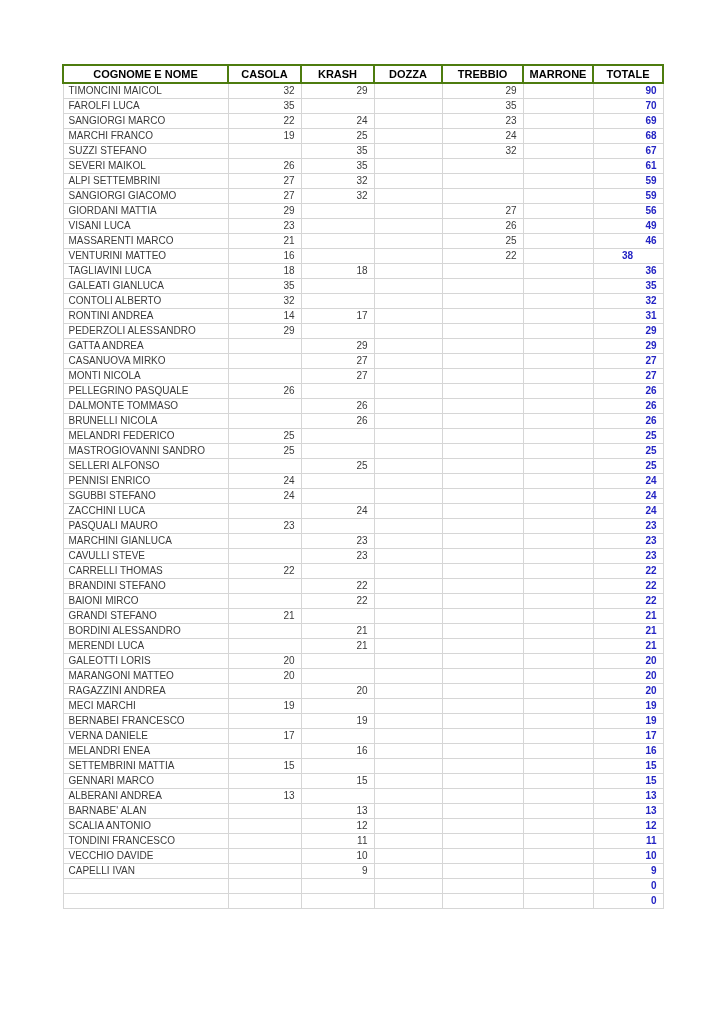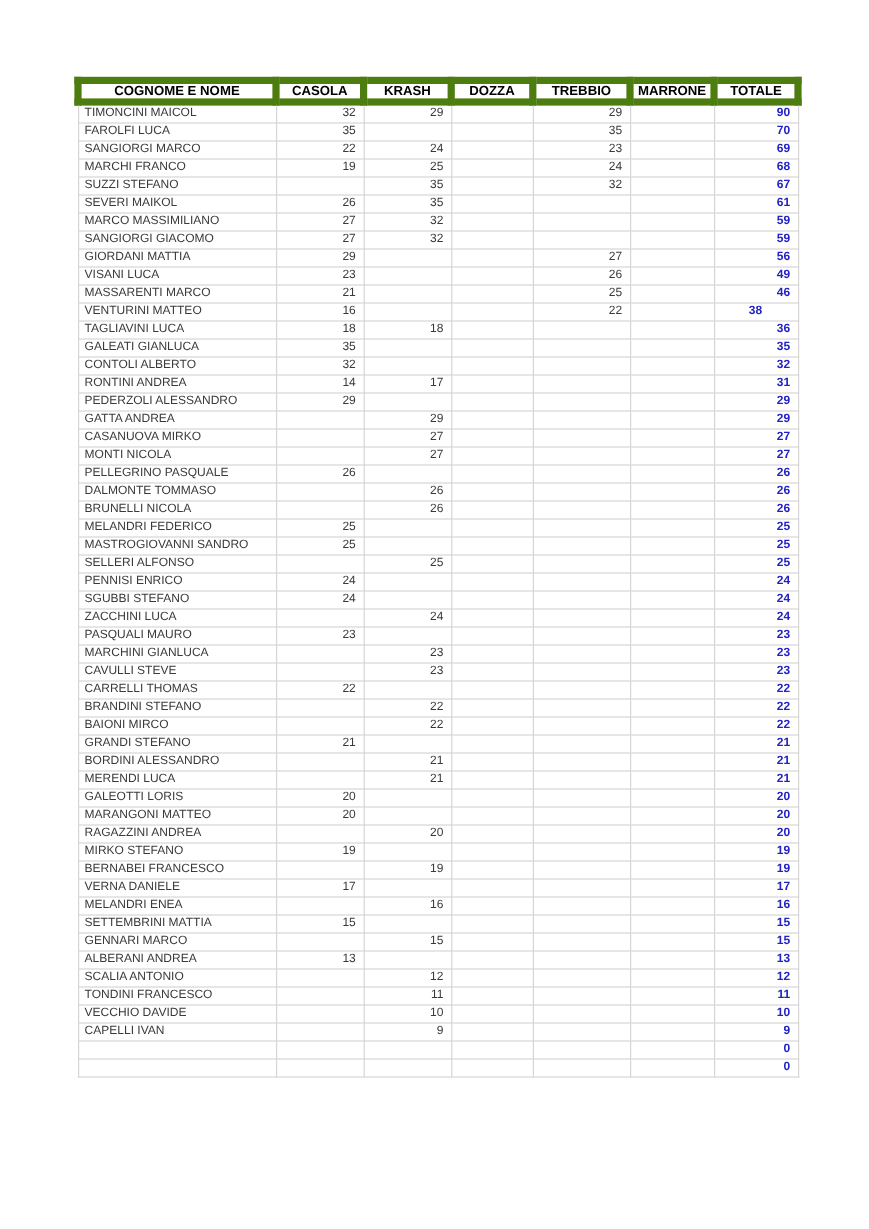--- a/index.html
+++ b/index.html
@@ -22,21 +22,21 @@
     border-collapse: collapse;
     table-layout: fixed;
   }
   table.score-table th {
     height: 18px;
     font-size: 11px;
     font-weight: bold;
     color: #000000;
     text-align: center;
     vertical-align: middle;
-    border: 6px solid #4d7c0f;
+    border: 2px solid #4d7c0f;
     background: #ffffff;
     padding: 0 2px;
     white-space: nowrap;
     overflow: hidden;
   }
   table.score-table td {
     height: 14px;
     font-size: 10px;
     color: #3a3a3a;
     border: 1px solid #d6d6d6;
@@ -125,21 +125,21 @@
         <tr>
           <td class="name">SEVERI MAIKOL</td>
           <td class="num">26</td>
           <td class="num">35</td>
           <td class="num"></td>
           <td class="num"></td>
           <td class="num"></td>
           <td class="total" style="color: rgb(35, 35, 195);">61</td>
         </tr>
         <tr>
-          <td class="name">MARCO MASSIMILIANO</td>
+          <td class="name">ALPI SETTEMBRINI</td>
           <td class="num">27</td>
           <td class="num">32</td>
           <td class="num"></td>
           <td class="num"></td>
           <td class="num"></td>
           <td class="total" style="color: rgb(35, 35, 195);">59</td>
         </tr>
         <tr>
           <td class="name">SANGIORGI GIACOMO</td>
           <td class="num">27</td>
@@ -440,21 +440,21 @@
         <tr>
           <td class="name">RAGAZZINI ANDREA</td>
           <td class="num"></td>
           <td class="num">20</td>
           <td class="num"></td>
           <td class="num"></td>
           <td class="num"></td>
           <td class="total" style="color: rgb(35, 35, 195);">20</td>
         </tr>
         <tr>
-          <td class="name">MIRKO STEFANO</td>
+          <td class="name">MECI MARCHI</td>
           <td class="num">19</td>
           <td class="num"></td>
           <td class="num"></td>
           <td class="num"></td>
           <td class="num"></td>
           <td class="total" style="color: rgb(35, 35, 195);">19</td>
         </tr>
         <tr>
           <td class="name">BERNABEI FRANCESCO</td>
           <td class="num"></td>
@@ -497,20 +497,29 @@
           <td class="num">15</td>
           <td class="num"></td>
           <td class="num"></td>
           <td class="num"></td>
           <td class="total" style="color: rgb(35, 35, 195);">15</td>
         </tr>
         <tr>
           <td class="name">ALBERANI ANDREA</td>
           <td class="num">13</td>
           <td class="num"></td>
+          <td class="num"></td>
+          <td class="num"></td>
+          <td class="num"></td>
+          <td class="total" style="color: rgb(35, 35, 195);">13</td>
+        </tr>
+        <tr>
+          <td class="name">BARNABE' ALAN</td>
+          <td class="num"></td>
+          <td class="num">13</td>
           <td class="num"></td>
           <td class="num"></td>
           <td class="num"></td>
           <td class="total" style="color: rgb(35, 35, 195);">13</td>
         </tr>
         <tr>
           <td class="name">SCALIA ANTONIO</td>
           <td class="num"></td>
           <td class="num">12</td>
           <td class="num"></td>

